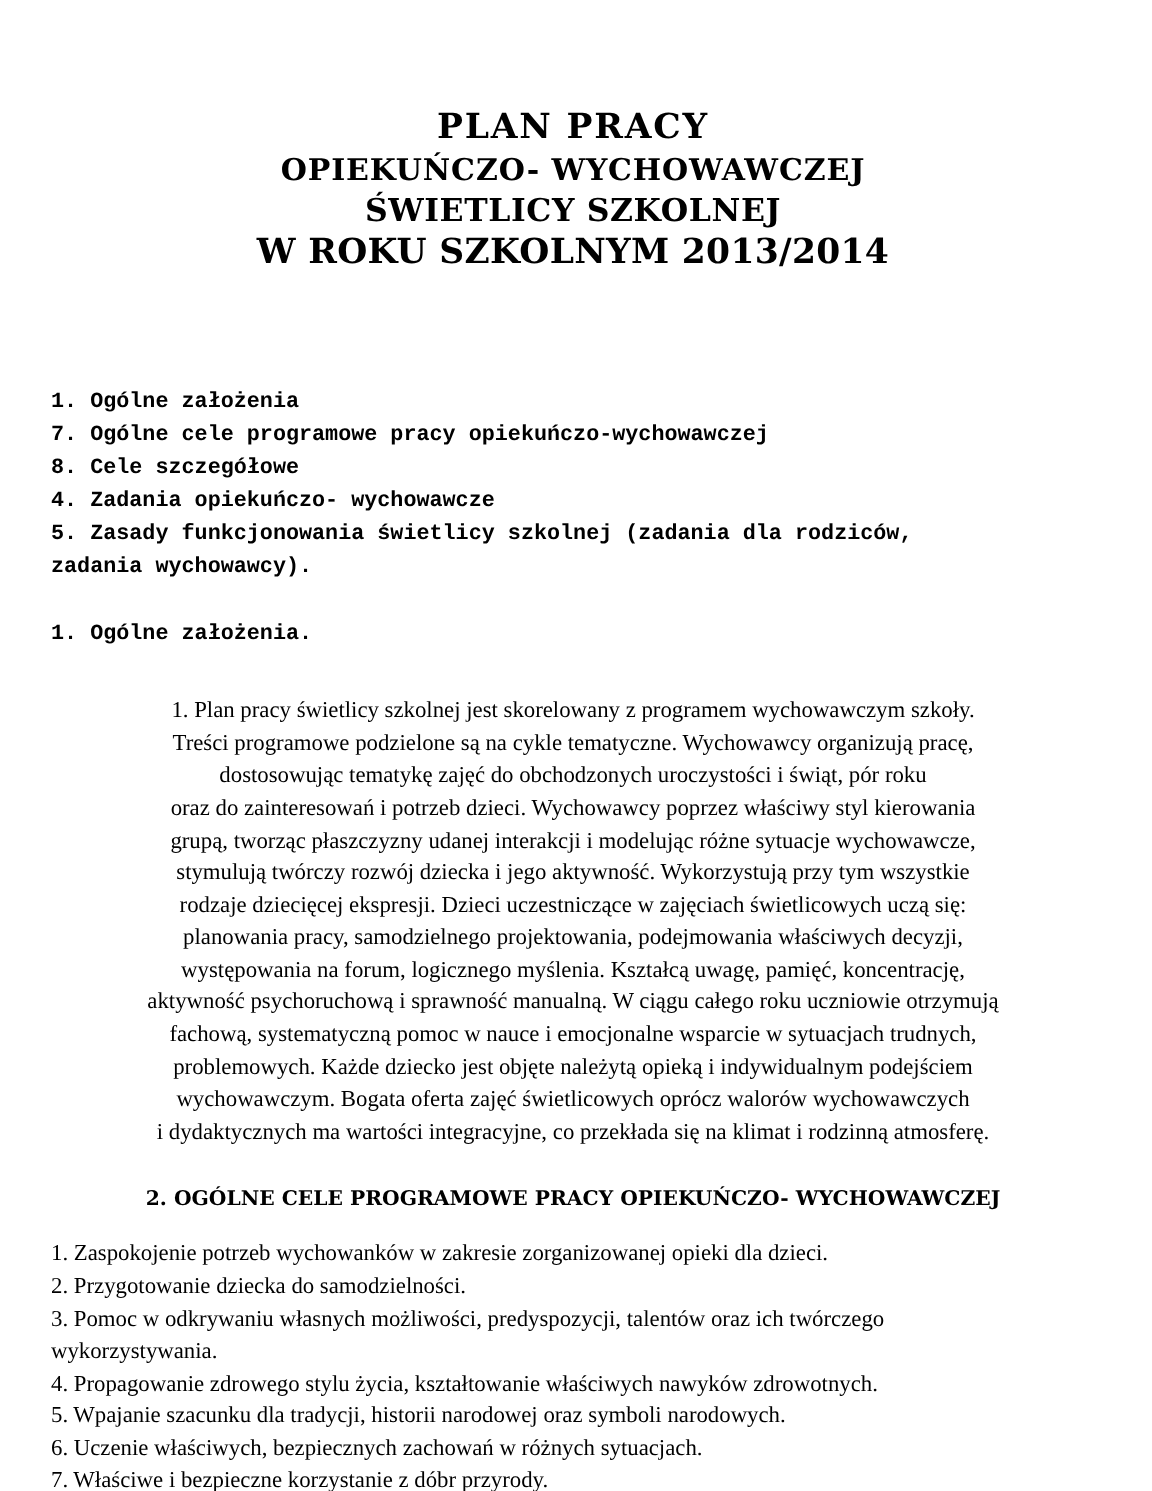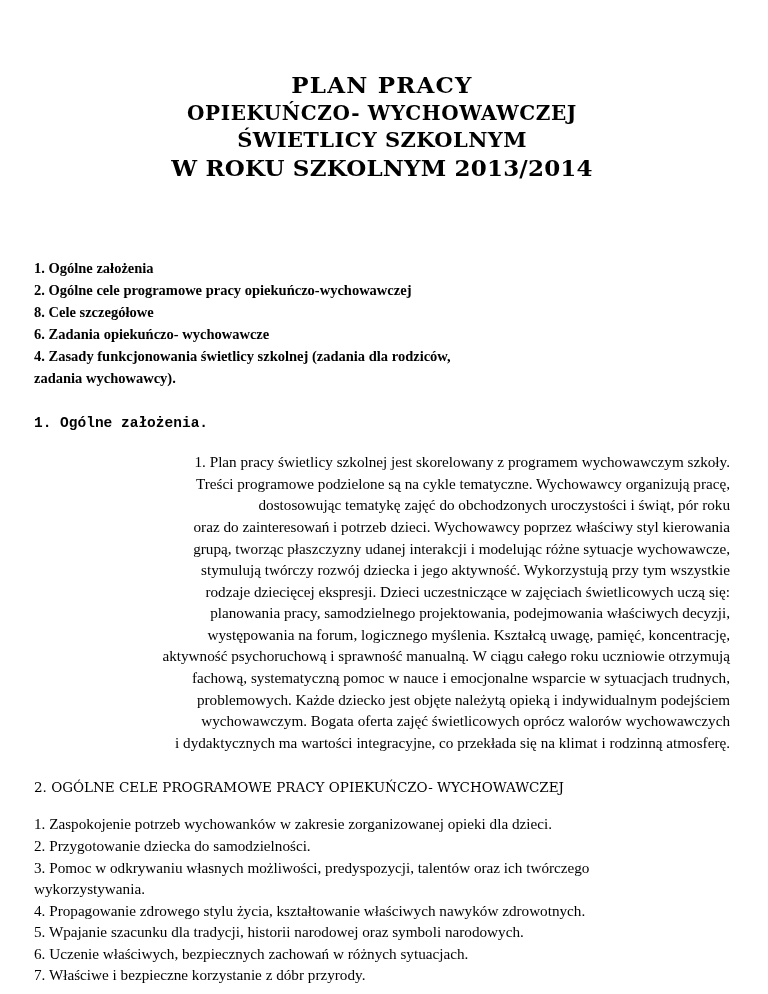--- a/index.html
+++ b/index.html
@@ -39,74 +39,75 @@
   .title-line-3 {
     font-size: 21px;
     letter-spacing: 0.4px;
   }
   .title-line-4 {
     font-size: 23px;
     letter-spacing: 0.2px;
   }
   .toc {
     margin-top: 74px;
-    font-family: Liberation Serif, serif;
+    font-family: Liberation Mono, monospace;
     font-weight: bold;
     font-size: 14.5px;
     line-height: 1.52;
   }
   .toc div {
     white-space: pre-wrap;
   }
   .section-head {
     font-family: Liberation Mono, monospace;
     font-weight: bold;
     font-size: 14.5px;
     margin-top: 26px;
   }
   .section-head-2 {
     font-family: "DejaVu Serif", serif;
-    font-weight: normal;
+    font-weight: bold;
     font-size: 13.5px;
     margin-top: 26px;
+    text-align: center;
   }
   .body-para {
-    margin-top: 20px;
+    margin-top: 32px;
     font-family: "Liberation Serif", serif;
     font-size: 15.2px;
     line-height: 1.42;
-    text-align: right;
+    text-align: center;
     white-space: pre-wrap;
   }
   .list-para {
     margin-top: 18px;
     font-family: "Liberation Serif", serif;
     font-size: 15.2px;
     line-height: 1.42;
     white-space: pre-wrap;
   }
 </style>
 </head>
 <body>
 
 <div class="page">
 
   <div class="title-block">
     <div class="title-line-1">PLAN PRACY</div>
     <div class="title-line-2">OPIEKUŃCZO- WYCHOWAWCZEJ</div>
-    <div class="title-line-3">ŚWIETLICY SZKOLNYM</div>
+    <div class="title-line-3">ŚWIETLICY SZKOLNEJ</div>
     <div class="title-line-4">W ROKU SZKOLNYM 2013/2014</div>
   </div>
 
   <div class="toc">
     <div>1. Ogólne założenia</div>
-    <div>2. Ogólne cele programowe pracy opiekuńczo-wychowawczej</div>
+    <div>7. Ogólne cele programowe pracy opiekuńczo-wychowawczej</div>
     <div>8. Cele szczegółowe</div>
-    <div>6. Zadania opiekuńczo- wychowawcze</div>
-    <div>4. Zasady funkcjonowania świetlicy szkolnej (zadania dla rodziców,
+    <div>4. Zadania opiekuńczo- wychowawcze</div>
+    <div>5. Zasady funkcjonowania świetlicy szkolnej (zadania dla rodziców,
 zadania wychowawcy).</div>
   </div>
 
   <div class="section-head">1. Ogólne założenia.</div>
 
   <div class="body-para">1. Plan pracy świetlicy szkolnej jest skorelowany z programem wychowawczym szkoły.
 Treści programowe podzielone są na cykle tematyczne. Wychowawcy organizują pracę,
 dostosowując tematykę zajęć do obchodzonych uroczystości i świąt, pór roku
 oraz do zainteresowań i potrzeb dzieci. Wychowawcy poprzez właściwy styl kierowania
 grupą, tworząc płaszczyzny udanej interakcji i modelując różne sytuacje wychowawcze,

